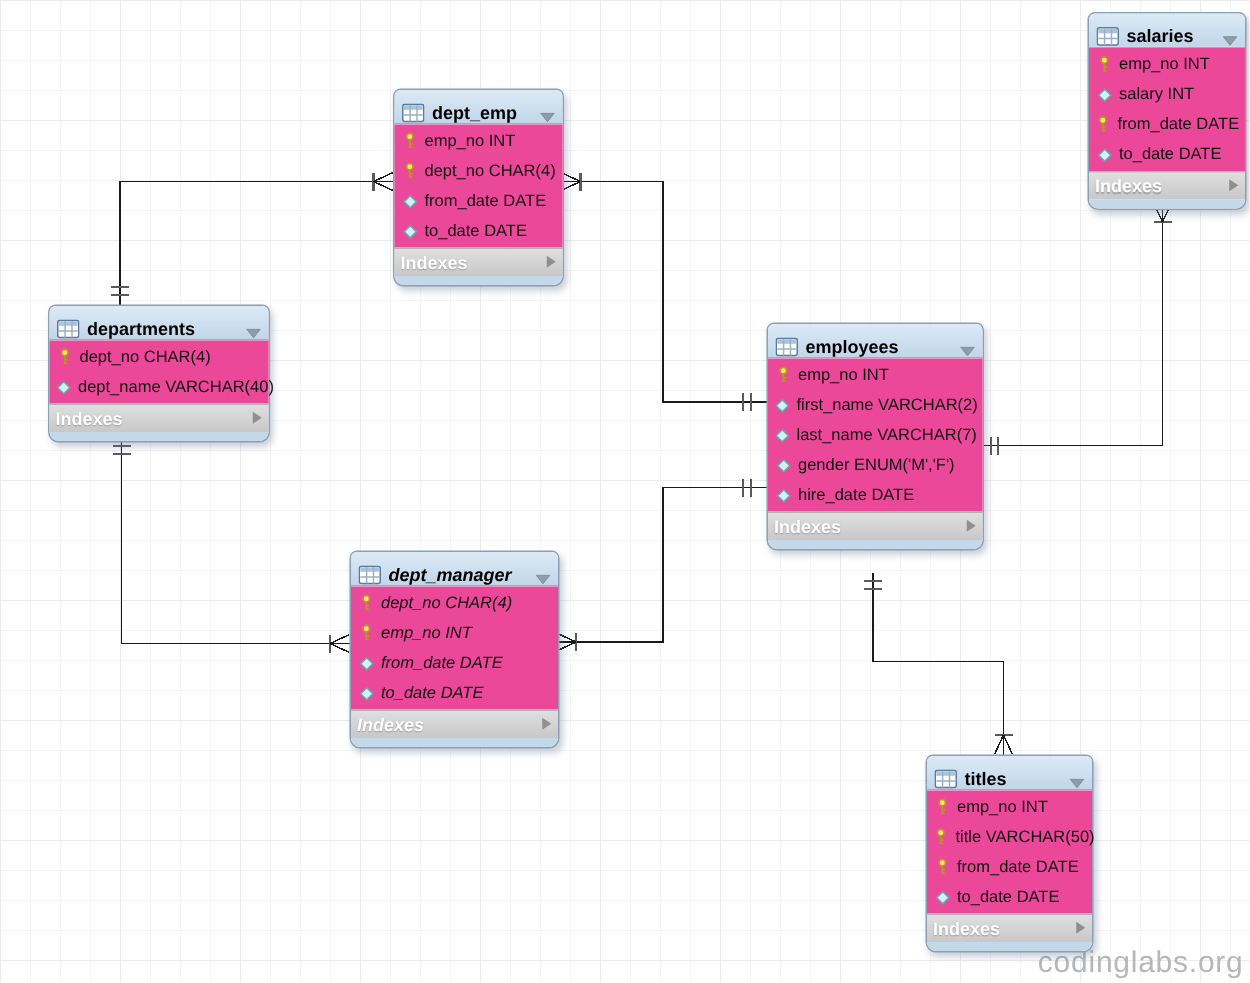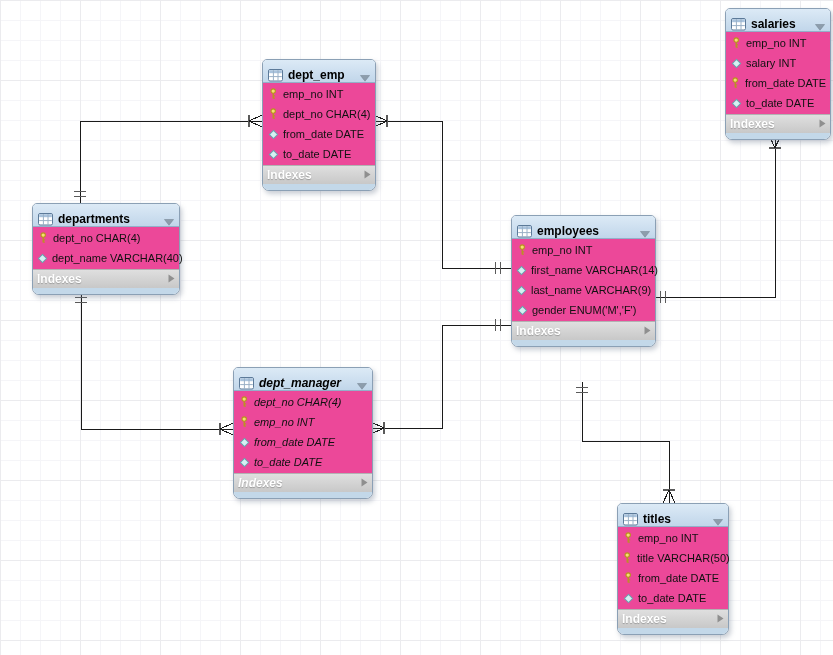--- a/index.html
+++ b/index.html
@@ -286,38 +286,46 @@
               </svg>
             </span>
             <span>emp_no INT</span>
           </div>
           <div class="t-col">
             <span class="c-icon">
               <svg width="11" height="11" viewBox="0 0 12 12">
                 <path d="M6 1.6 L10.4 6 L6 10.4 L1.6 6 Z" fill="#d6f0f2" stroke="#64a8b0" stroke-width="1.1"></path>
               </svg>
             </span>
-            <span>first_name VARCHAR(14)</span>
-          </div>
-          <div class="t-col">
-            <span class="c-icon">
-              <svg width="11" height="11" viewBox="0 0 12 12">
-                <path d="M6 1.6 L10.4 6 L6 10.4 L1.6 6 Z" fill="#d6f0f2" stroke="#64a8b0" stroke-width="1.1"></path>
-              </svg>
-            </span>
-            <span>last_name VARCHAR(9)</span>
+            <span>first_name VARCHAR(2)</span>
+          </div>
+          <div class="t-col">
+            <span class="c-icon">
+              <svg width="11" height="11" viewBox="0 0 12 12">
+                <path d="M6 1.6 L10.4 6 L6 10.4 L1.6 6 Z" fill="#d6f0f2" stroke="#64a8b0" stroke-width="1.1"></path>
+              </svg>
+            </span>
+            <span>last_name VARCHAR(7)</span>
           </div>
           <div class="t-col">
             <span class="c-icon">
               <svg width="11" height="11" viewBox="0 0 12 12">
                 <path d="M6 1.6 L10.4 6 L6 10.4 L1.6 6 Z" fill="#d6f0f2" stroke="#64a8b0" stroke-width="1.1"></path>
               </svg>
             </span>
             <span>gender ENUM('M','F')</span>
           </div>
+          <div class="t-col">
+            <span class="c-icon">
+              <svg width="11" height="11" viewBox="0 0 12 12">
+                <path d="M6 1.6 L10.4 6 L6 10.4 L1.6 6 Z" fill="#d6f0f2" stroke="#64a8b0" stroke-width="1.1"></path>
+              </svg>
+            </span>
+            <span>hire_date DATE</span>
+          </div>
         </div>
         <div class="t-indexes">
           <span>Indexes</span>
           <span><svg width="7" height="9" viewBox="0 0 7 9">
               <polygon points="0.5,0.5 6.5,4.5 0.5,8.5" fill="#8f8f8f"></polygon>
             </svg></span>
         </div>
         <div class="t-footer"></div>
       </div>
       <div class="table-node" style="left: 233px; top: 367px; width: 138px; font-style: italic;">
@@ -435,13 +443,14 @@
         </div>
         <div class="t-indexes">
           <span>Indexes</span>
           <span><svg width="7" height="9" viewBox="0 0 7 9">
               <polygon points="0.5,0.5 6.5,4.5 0.5,8.5" fill="#8f8f8f"></polygon>
             </svg></span>
         </div>
         <div class="t-footer"></div>
       </div>
     </div>
+  <div id="watermark">codinglabs.org</div>
 </div>
 
 </body></html>

